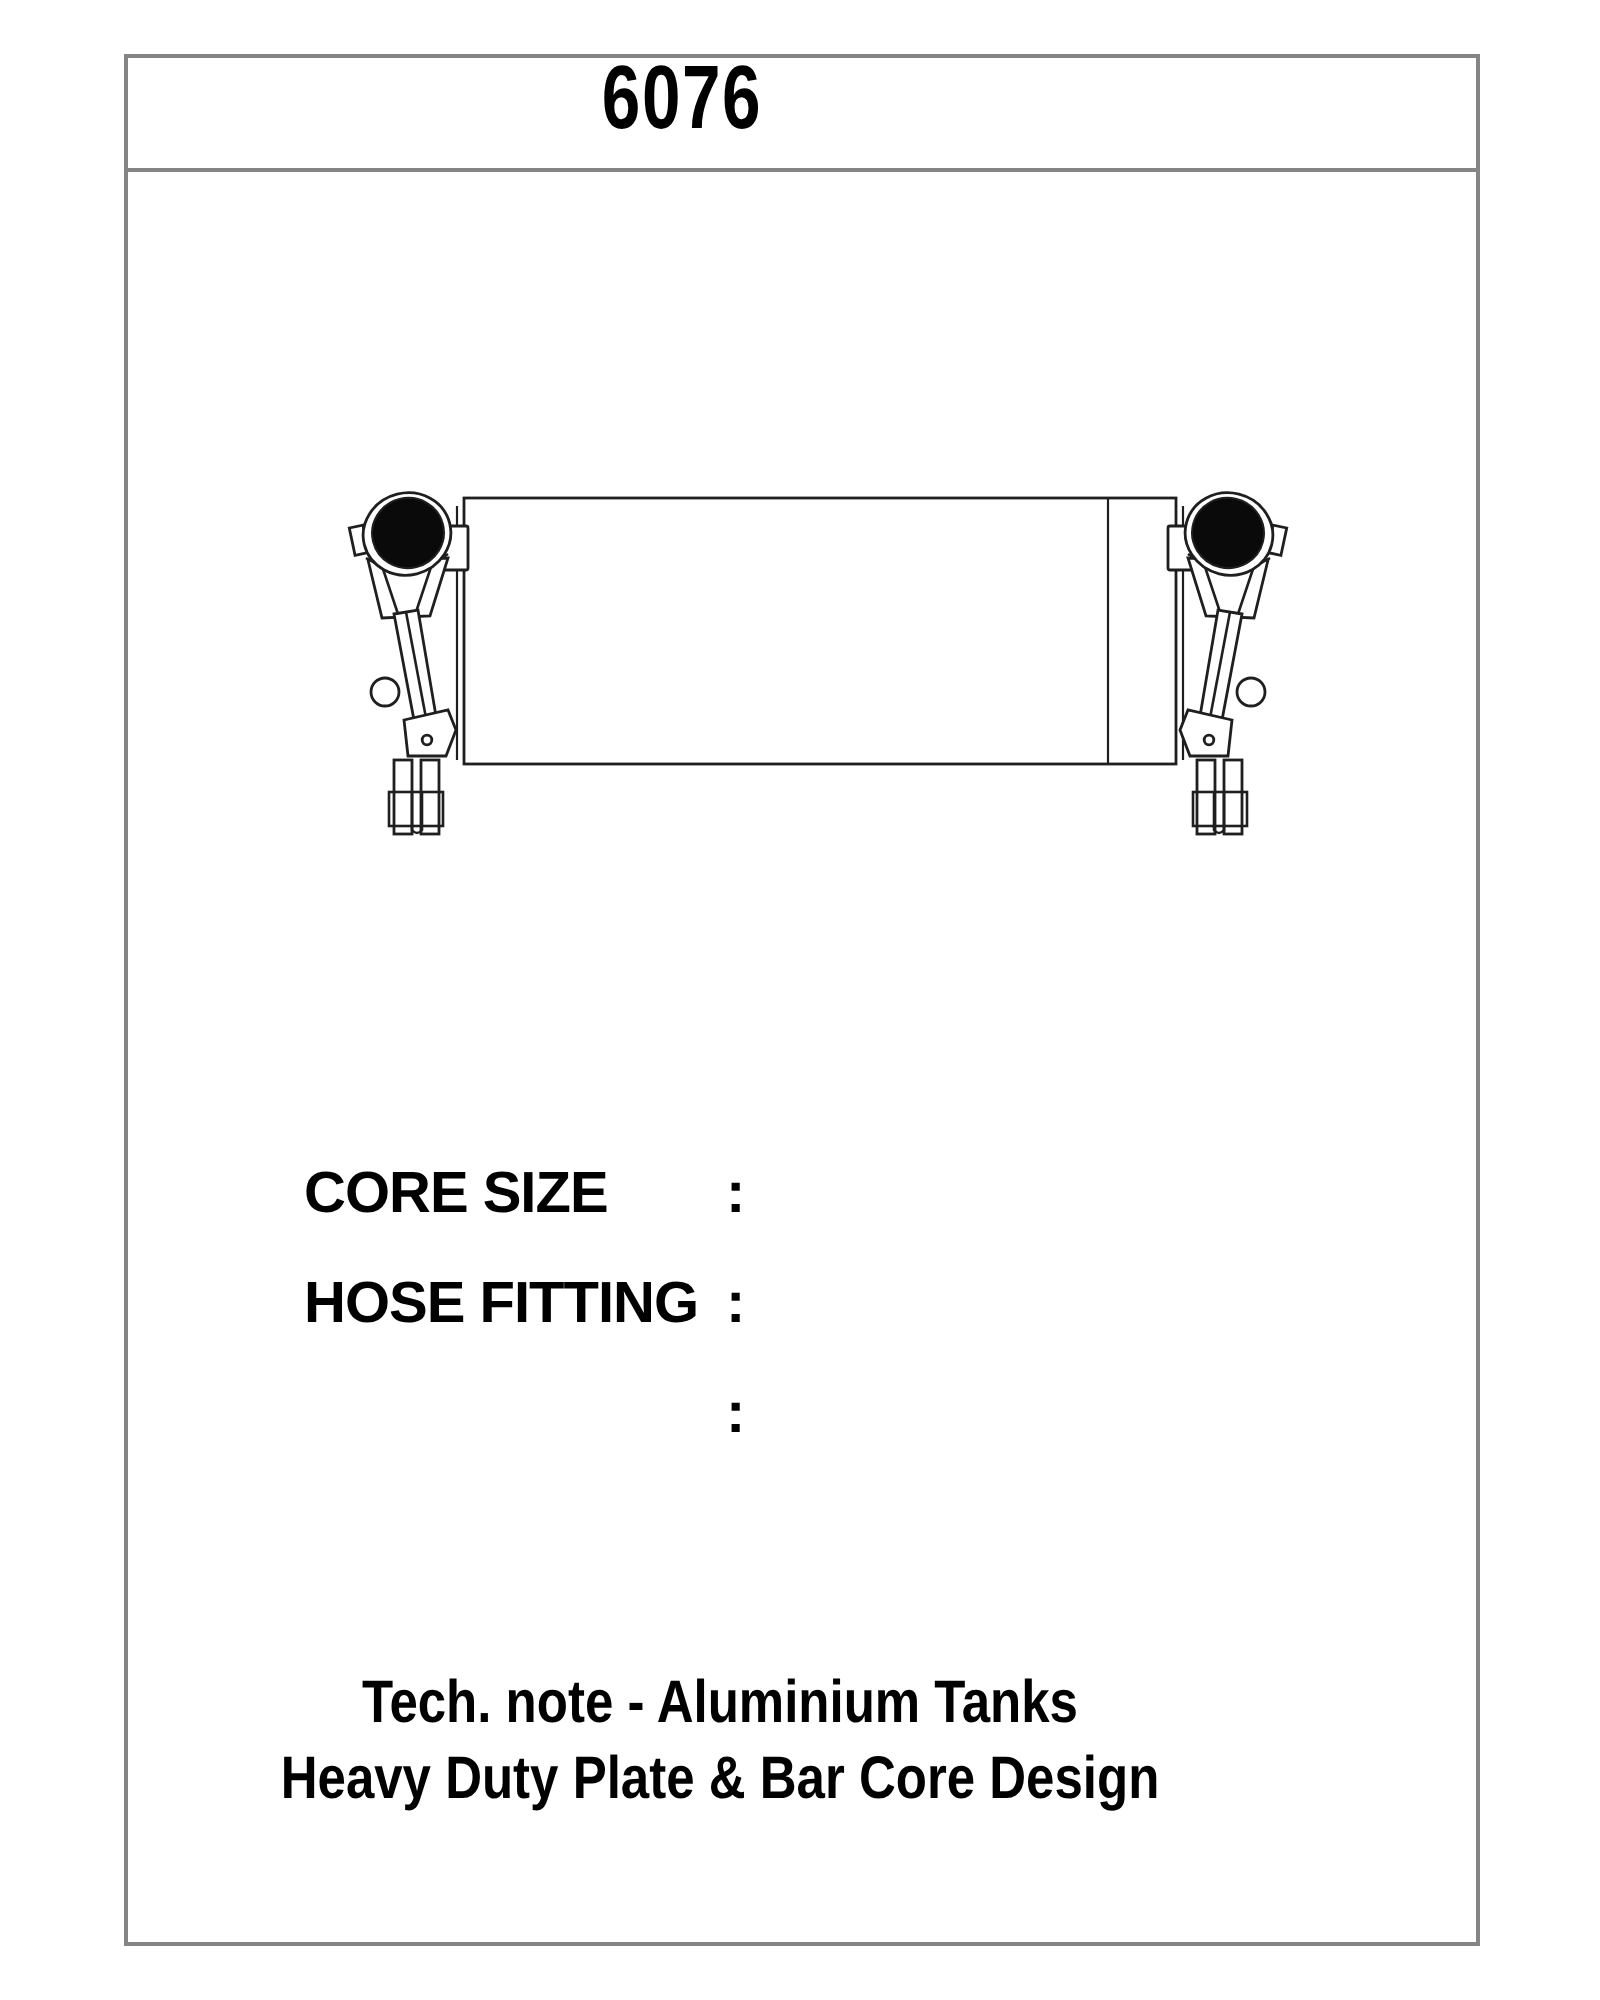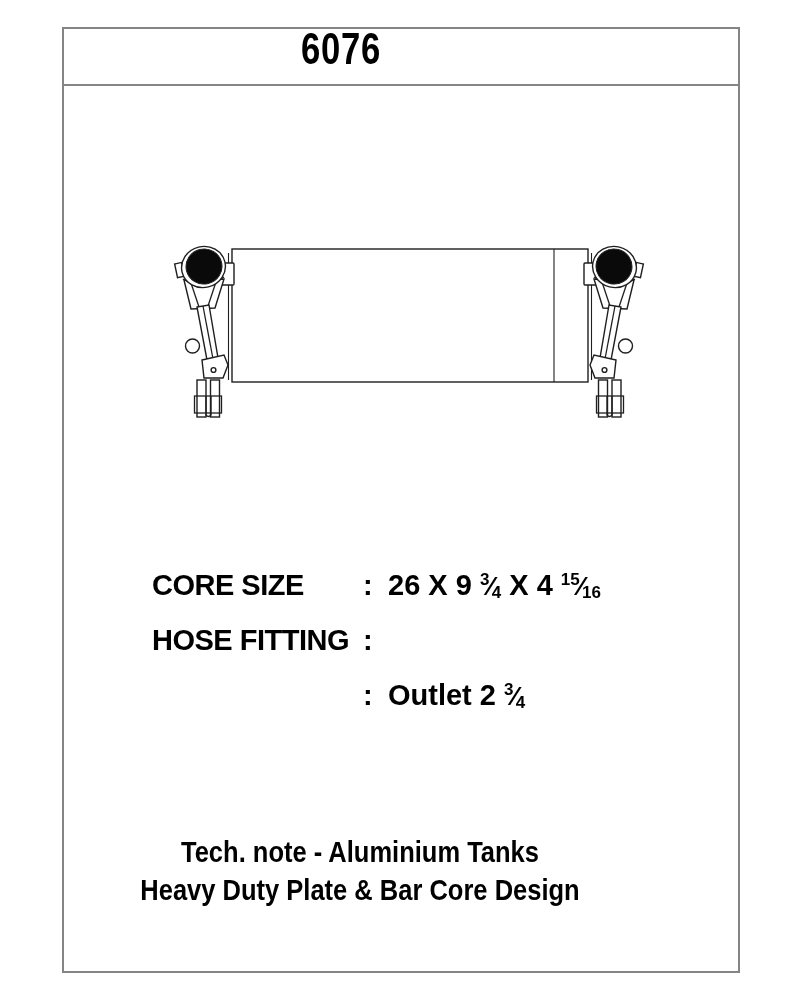--- a/index.html
+++ b/index.html
@@ -28,21 +28,21 @@
     text-align:center;font-size:45px;font-weight:bold;line-height:1;
     transform:scaleX(0.77);letter-spacing:1px;
   }
   .drawing{
     position:absolute;left:170px;top:228px;width:480px;height:210px;
   }
   .dln{stroke:var(--line-color);stroke-width:1.4;fill:#ffffff;}
   .dln-open{stroke:var(--line-color);stroke-width:1.3;fill:none;}
   .dln-thin{stroke:var(--line-color);stroke-width:1.1;fill:none;}
   .dport{fill:var(--port-fill);stroke:var(--line-color);stroke-width:1;}
-  .spec-rows{position:absolute;left:0;top:0;width:800px;height:836px;pointer-events:none;}
+  .spec-rows{position:absolute;left:0;top:12px;width:800px;height:836px;pointer-events:none;}
   .spec-row{position:absolute;left:0;width:800px;height:42px;font-size:29px;font-weight:bold;line-height:1;}
   .spec-row.r0{top:571px;}
   .spec-row.r1{top:626px;padding-left:44px;}
   .spec-row.r2{top:681px;}
   .spec-label{position:absolute;left:152px;letter-spacing:-0.5px;white-space:pre;}
   .spec-colon{position:absolute;left:363px;}
   .spec-value{position:absolute;left:388px;white-space:pre;}
   .frac{white-space:nowrap;}
   .fr-num{font-size:17px;vertical-align:10px;}
   .fr-den{font-size:17px;vertical-align:-3px;}
@@ -92,29 +92,27 @@
     <ellipse class="dport" cx="204" cy="266.5" rx="18" ry="17.5" transform="rotate(-14 204 266.5)"></ellipse>
   </g>
 
   <use href="#asmL" xlink:href="#asmL" transform="translate(818 0) scale(-1 1)" xmlns:xlink="http://www.w3.org/1999/xlink"></use>
 </svg>
 
 <div class="spec-rows">
     <div class="spec-row r0">
       <span class="spec-label">CORE SIZE</span>
       <span class="spec-colon">:</span>
-      <span class="spec-value"><span>26 X 9 </span><span class="frac"><span class="fr-num">3</span><span class="fr-slash">⁄</span><span class="fr-den">4</span></span><span> X 4 </span><span class="frac"><span class="fr-num">15</span><span class="fr-slash">⁄</span><span class="fr-den">16</span></span></span>
     </div>
     <div class="spec-row r1">
       <span class="spec-label">HOSE FITTING</span>
       <span class="spec-colon">:</span>
     </div>
     <div class="spec-row r2">
       <span class="spec-label"></span>
       <span class="spec-colon">:</span>
-      <span class="spec-value"><span>Outlet 2 </span><span class="frac"><span class="fr-num">3</span><span class="fr-slash">⁄</span><span class="fr-den">4</span></span></span>
     </div>
   </div>
 
 <div class="tech-note">
   <div>Tech. note - Aluminium Tanks</div>
   <div>Heavy Duty Plate &amp; Bar Core Design</div>
 </div>
 
 </body></html>

